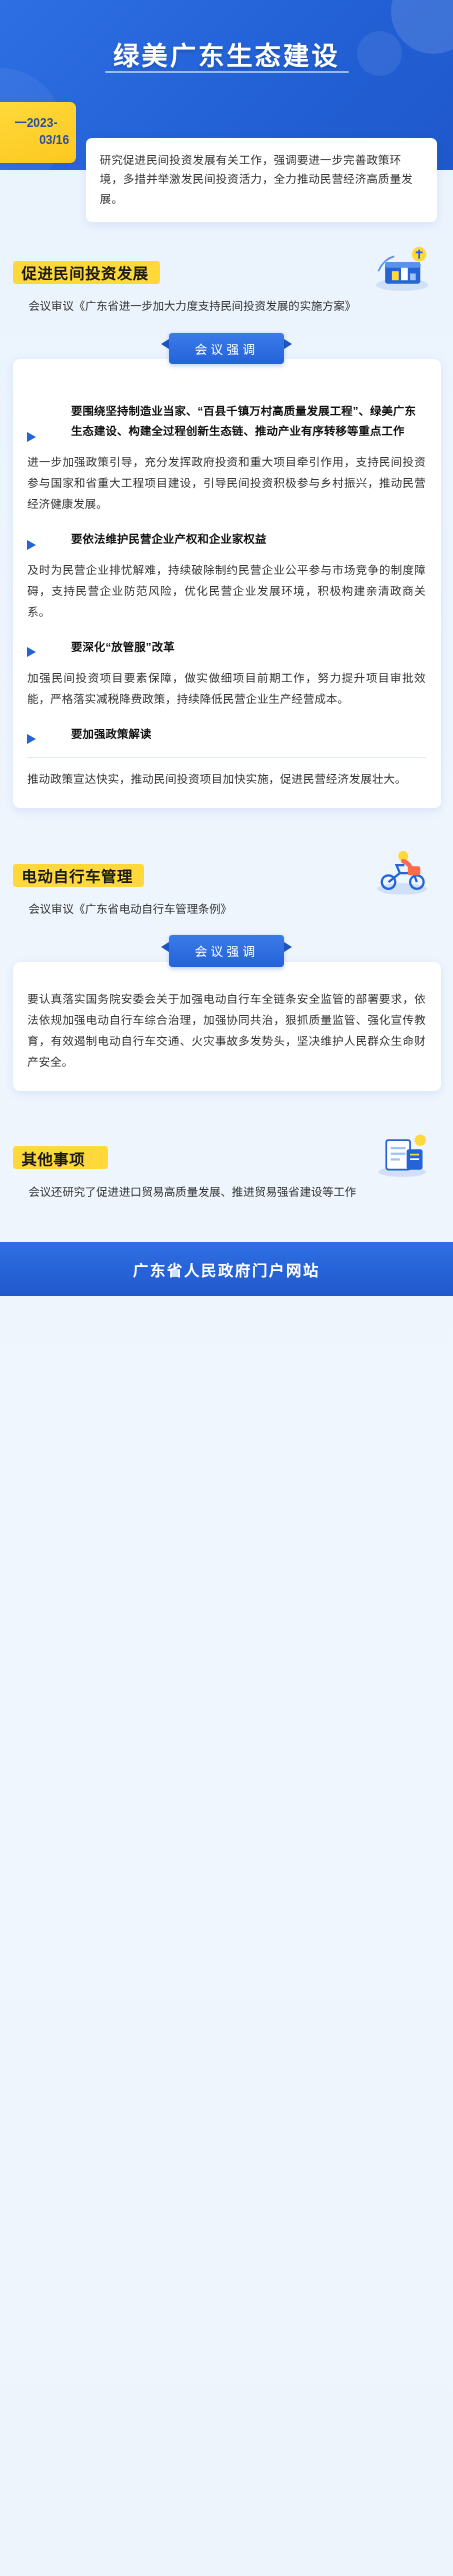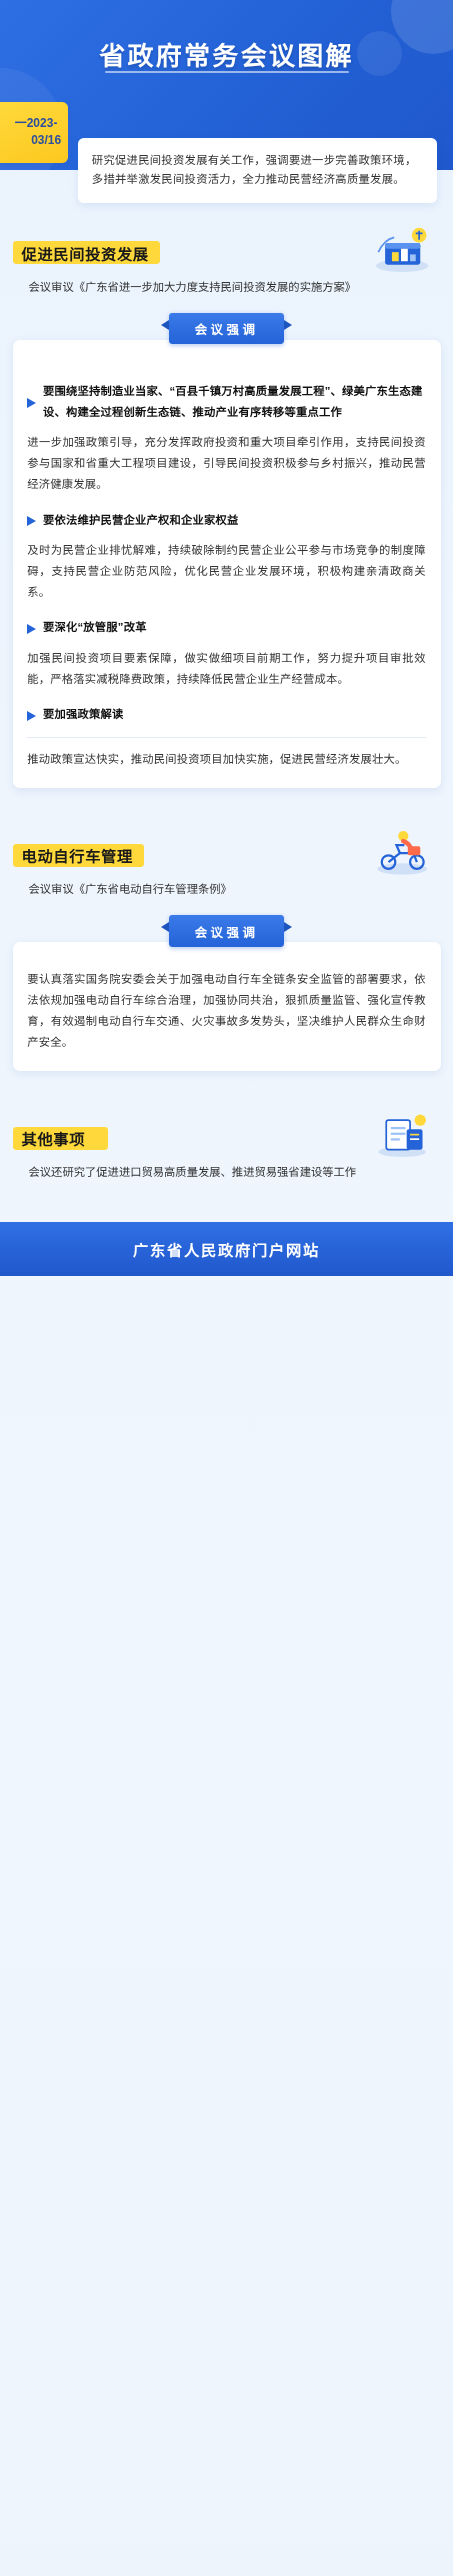--- a/index.html
+++ b/index.html
@@ -59,21 +59,21 @@
 
   
   .intro-wrap {
     position: relative;
     margin-top: -68px;
     padding: 0 16px 0 0;
     display: flex;
     align-items: flex-start;
   }
   .date-badge {
-    width: 68px;
+    width: 76px;
     min-height: 61px;
     margin-left: 0;
     background: linear-gradient(160deg, #ffd93b 0%, #fcc81f 100%);
     color: #2c4f9e;
     font-weight: bold;
     font-size: 12px;
     line-height: 1.45;
     padding: 12.5px 6.8px 12.5px 14.7px;
     box-sizing: border-box;
     border-top-right-radius: 5.7px;
@@ -158,21 +158,21 @@
     display: flex;
     justify-content: center;
     margin-top: -29.5px;
     margin-bottom: 10.2px;
   }
   .ribbon {
     position: relative;
     background: linear-gradient(180deg, #3a7ae8 0%, #2463d8 100%);
     color: #fff;
     font-size: 12.5px;
-    font-weight: bold;
+    font-weight: normal;
     letter-spacing: 3.4px;
     padding: 6.2px 26px;
     border-radius: 3.4px;
     box-shadow: 0 1.7px 4.5px rgba(36,99,216,0.3);
   }
   .ribbon::before, .ribbon::after {
     content: "";
     position: absolute;
     top: 6.8px;
     width: 0; height: 0;
@@ -186,22 +186,23 @@
     font-size: 11.3px;
     line-height: 1.85;
     color: #333333;
     letter-spacing: 0.2px;
     margin: 0 0 2.3px 0;
     text-align: justify;
   }
 
   .bullet {
     display: flex;
-    align-items: center;
+    align-items: flex-end;
     margin: 14.7px 0 10.2px 0;
+    gap: 28px;
   }
   .bullet-arrow {
     flex: 0 0 auto;
     margin-right: 6.8px;
     margin-top: 3.4px;
     width: 0; height: 0;
     border-left: 9px solid #2463d8;
     border-top: 5.7px solid transparent;
     border-bottom: 5.7px solid transparent;
   }
@@ -235,21 +236,21 @@
 </style>
 </head>
 <body>
 
 <div class="page">
 
   <div class="header">
     <div class="header-deco-circle hc1"></div>
     <div class="header-deco-circle hc2"></div>
     <div class="header-deco-circle hc3"></div>
-    <div class="header-title">省政府常务会议图解</div>
+    <div class="header-title">绿美广东生态建设</div>
     <div class="header-underline"></div>
   </div>
 
   <div class="intro-wrap">
     <div class="date-badge">
       <span>一2023-</span>
       <span class="d2">03/16</span>
     </div>
     <div class="intro-card">研究促进民间投资发展有关工作，强调要进一步完善政策环境，多措并举激发民间投资活力，全力推动民营经济高质量发展。</div>
   </div>

